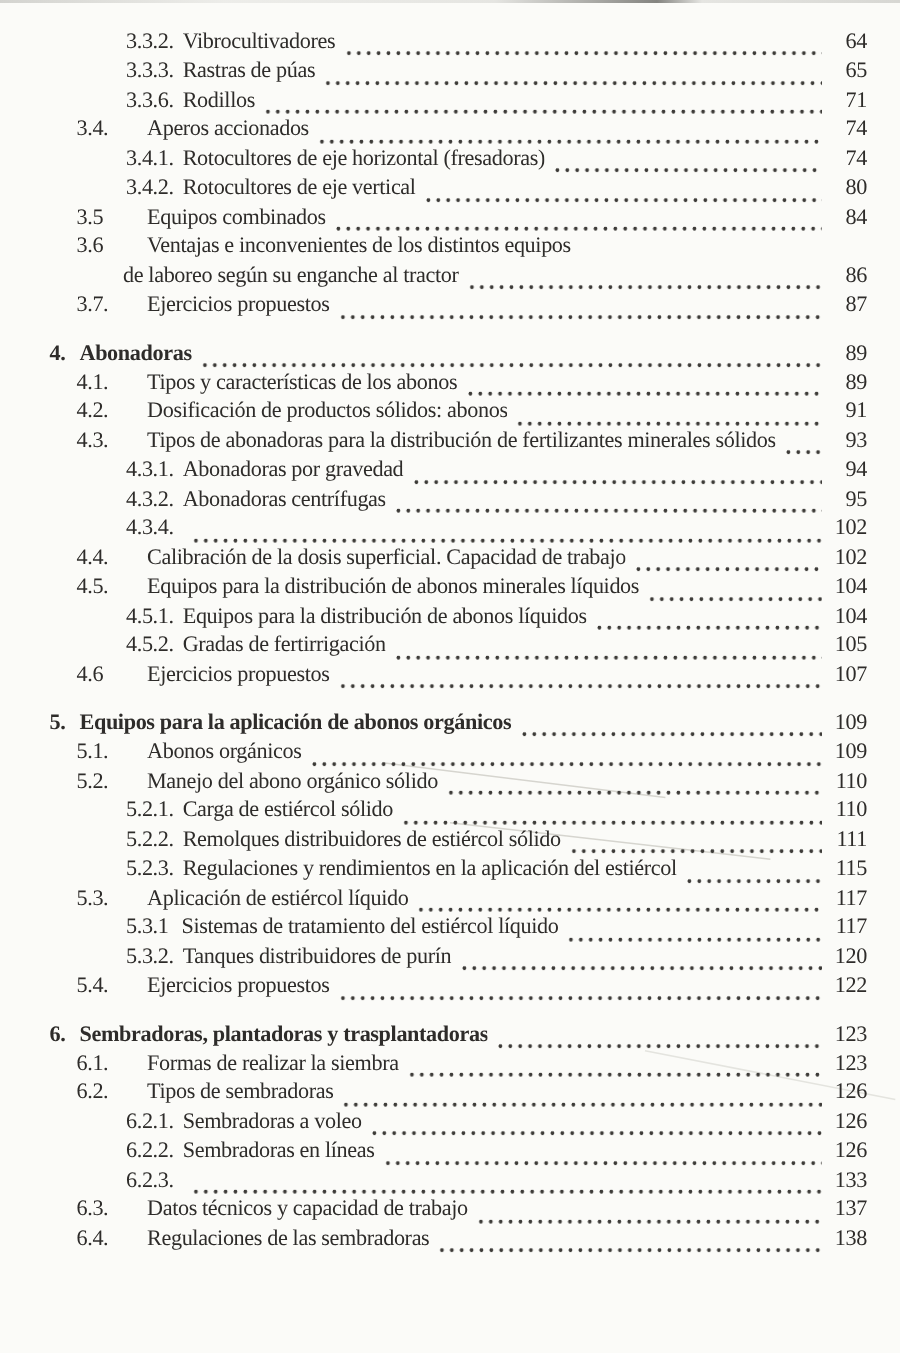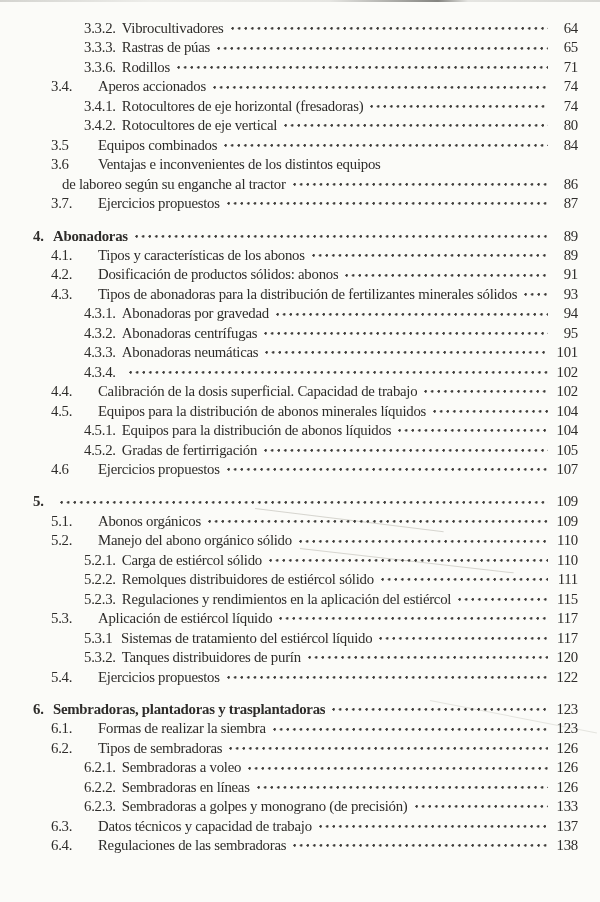--- a/index.html
+++ b/index.html
@@ -14,34 +14,34 @@
     letter-spacing: -0.25px;
   }
   #toc {
     position: absolute;
     top: 19px; left: 0; right: 22px;
   }
   .section { margin-top: 13px; }
   .section:first-child { margin-top: 0; }
   .row {
     display: flex;
-    align-items: center;
+    align-items: flex-end;
     line-height: 19.45px;
     white-space: nowrap;
   }
   .num { flex: 0 0 auto; }
   .title { flex: 0 1 auto; overflow: hidden; }
   .lvl1 { padding-left: 33px; }
   .lvl1 .num { min-width: 14px; margin-right: 6px; font-weight: bold; }
   .lvl1 .title { font-weight: bold; }
   .lvl2 { padding-left: 51px; }
   .lvl2 .num { min-width: 25px; margin-right: 22px; }
   .lvl3 { padding-left: 84px; }
   .lvl3 .num { min-width: 31px; margin-right: 6px; }
-  .cont { padding-left: 62px; }
+  .cont { padding-left: 82px; }
   .leader {
     flex: 1 1 auto;
     min-width: 6px;
     height: 5px;
     margin: 0 4px 0 7px;
     background-image: radial-gradient(circle at 1.6px 2.4px, #3d3b38 1.05px, rgba(0,0,0,0) 1.5px);
     background-size: 6.6px 5px;
     background-repeat: repeat-x;
   }
   .pg { flex: 0 0 auto; min-width: 26px; text-align: right; font-weight: normal; font-family: Liberation Serif, serif; }
@@ -159,26 +159,20 @@
     <span class="leader"></span>
     <span class="pg">94</span>
   </div>
       <div class="row lvl3">
     <span class="num">4.3.2.</span>
     <span class="title">Abonadoras centrífugas</span>
     <span class="leader"></span>
     <span class="pg">95</span>
   </div>
       <div class="row lvl3">
-    <span class="num">4.3.3.</span>
-    <span class="title">Abonadoras neumáticas</span>
-    <span class="leader"></span>
-    <span class="pg">101</span>
-  </div>
-      <div class="row lvl3">
     <span class="num">4.3.4.</span>
     <span class="leader"></span>
     <span class="pg">102</span>
   </div>
       <div class="row lvl2">
     <span class="num">4.4.</span>
     <span class="title">Calibración de la dosis superficial. Capacidad de trabajo</span>
     <span class="leader"></span>
     <span class="pg">102</span>
   </div>
@@ -203,20 +197,21 @@
       <div class="row lvl2">
     <span class="num">4.6</span>
     <span class="title">Ejercicios propuestos</span>
     <span class="leader"></span>
     <span class="pg">107</span>
   </div>
     </div>
     <div class="section">
       <div class="row lvl1">
     <span class="num">5.</span>
+    <span class="title">Equipos para la aplicación de abonos orgánicos</span>
     <span class="leader"></span>
     <span class="pg">109</span>
   </div>
       <div class="row lvl2">
     <span class="num">5.1.</span>
     <span class="title">Abonos orgánicos</span>
     <span class="leader"></span>
     <span class="pg">109</span>
   </div>
       <div class="row lvl2">
@@ -294,21 +289,20 @@
     <span class="pg">126</span>
   </div>
       <div class="row lvl3">
     <span class="num">6.2.2.</span>
     <span class="title">Sembradoras en líneas</span>
     <span class="leader"></span>
     <span class="pg">126</span>
   </div>
       <div class="row lvl3">
     <span class="num">6.2.3.</span>
-    <span class="title">Sembradoras a golpes y monograno (de precisión)</span>
     <span class="leader"></span>
     <span class="pg">133</span>
   </div>
       <div class="row lvl2">
     <span class="num">6.3.</span>
     <span class="title">Datos técnicos y capacidad de trabajo</span>
     <span class="leader"></span>
     <span class="pg">137</span>
   </div>
       <div class="row lvl2">

